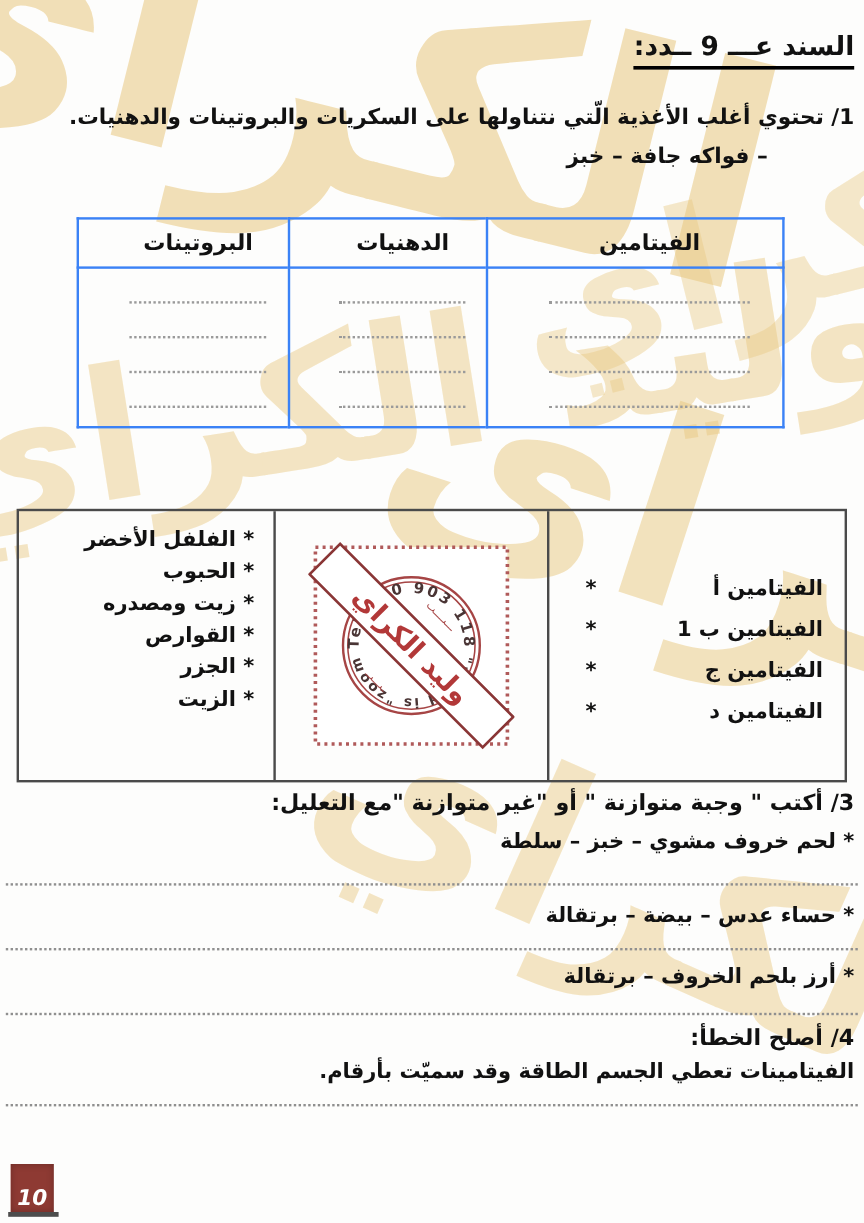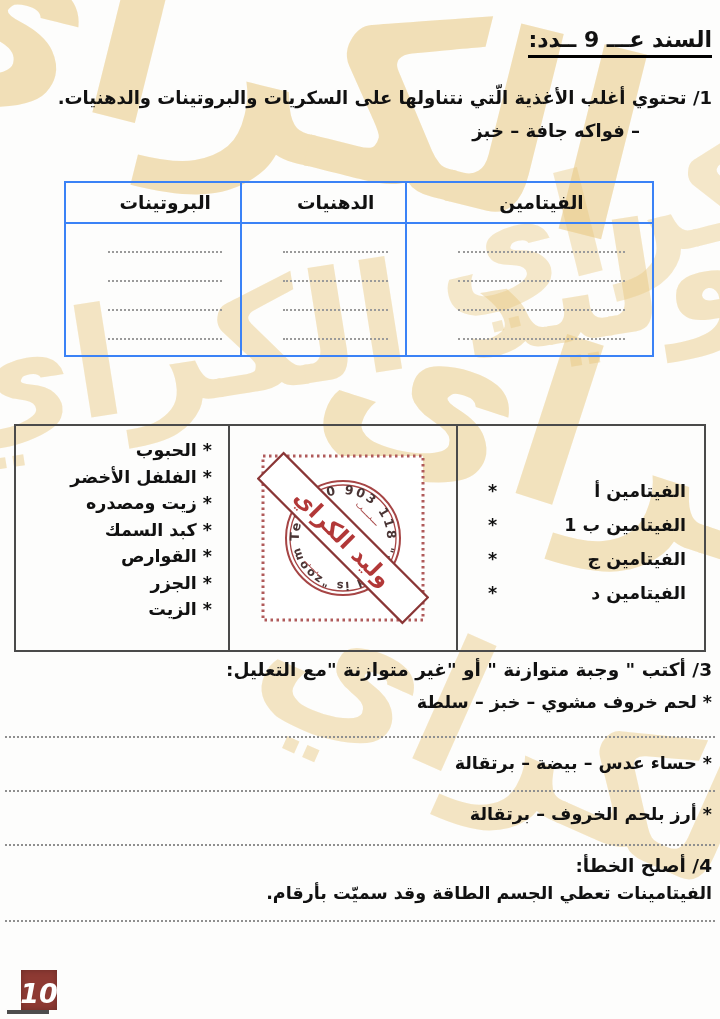--- a/index.html
+++ b/index.html
@@ -86,23 +86,23 @@
     height:34px; font-size:17.5px; font-weight:bold;
   }
   .source-row { line-height:26.5px; font-size:17.5px; font-weight:bold; white-space:nowrap; }
   .bullet { font-weight:bold; }
 
   
   .stamp-svg { display:block; }
 
   
   .page-badge {
-    position:absolute; left:21px; top:970px; width:36px; height:40px;
+    position:absolute; left:9px; top:970px; width:36px; height:40px;
     background:#8e3a33;
-    color:#fff; font-weight:bold; font-style:italic; font-size:27px;
+    color:#fff; font-weight:bold; font-style:italic; font-size:18px;
     display:flex; align-items:flex-end; justify-content:center;
     padding-bottom:1px;
     box-shadow:inset 0 0 6px rgba(0,0,0,.25);
   }
   .page-badge-underline {
     position:absolute; left:7px; top:1010px; width:42px; height:4px; background:#4d4d4d;
   }
 </style>
 </head>
 <body>
@@ -198,24 +198,23 @@
         </g>
 
         <g transform="rotate(45 86 88)">
           <rect x="-16" y="70" width="204" height="36" fill="#ffffff" stroke="#8a3636" stroke-width="2.2"></rect>
           <text x="86" y="96" text-anchor="middle" font-size="23" font-weight="bold" fill="#b23838" letter-spacing="1">وليد الكراي</text>
         </g>
       </svg>
     </div>
 
     <div class="mb-col col-sources">
+      <div class="source-row"><span class="bullet">*</span> <span>الفلفل الأخضر</span></div>
       <div class="source-row"><span class="bullet">*</span> <span>الحبوب</span></div>
-      <div class="source-row"><span class="bullet">*</span> <span>الفلفل الأخضر</span></div>
       <div class="source-row"><span class="bullet">*</span> <span>زيت ومصدره</span></div>
-      <div class="source-row"><span class="bullet">*</span> <span>كبد السمك</span></div>
       <div class="source-row"><span class="bullet">*</span> <span>القوارص</span></div>
       <div class="source-row"><span class="bullet">*</span> <span>الجزر</span></div>
       <div class="source-row"><span class="bullet">*</span> <span>الزيت</span></div>
     </div>
   </div>
 
   <div class="q-heading" style="top:659px;">3/ أكتب " وجبة متوازنة " أو "غير متوازنة "مع التعليل:</div>
   <div class="q-item" style="top:692px;">* لحم خروف مشوي – خبز – سلطة</div>
   <div class="dotted-line" style="top:736px;"></div>
   <div class="q-item" style="top:753px;">* حساء عدس – بيضة – برتقالة</div>

